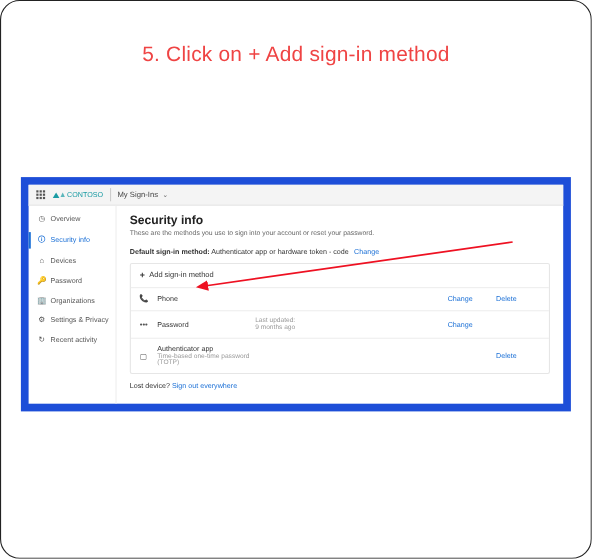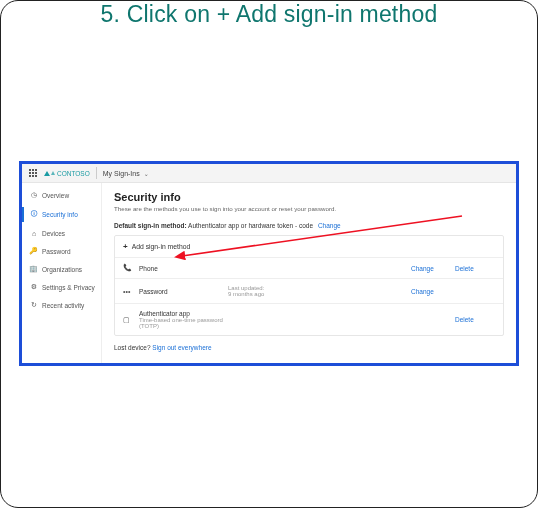--- a/index.html
+++ b/index.html
@@ -12,31 +12,32 @@
     width: 538px;
     height: 508px;
     border: 1.5px solid #222;
     border-radius: 18px;
     position: relative;
     background: #fff;
     overflow: hidden;
   }
   .instruction {
     text-align: center;
-    color: #0f766e;
-    font-size: 23px;
+    color: #ef4444;
+    font-size: 19px;
     font-weight: 500;
+    margin-top: 38px;
     letter-spacing: .2px;
   }
   .app {
     position: absolute;
     left: 18px;
     right: 18px;
     top: 160px;
-    border: 3px solid #1d4ed8;
+    border: 7px solid #1d4ed8;
     background: #fff;
     font-size: 6.5px;
     color: #333;
   }
   .topbar {
     display: flex;
     align-items: center;
     gap: 6px;
     background: #f4f4f4;
     border-bottom: 1px solid #e5e5e5;

